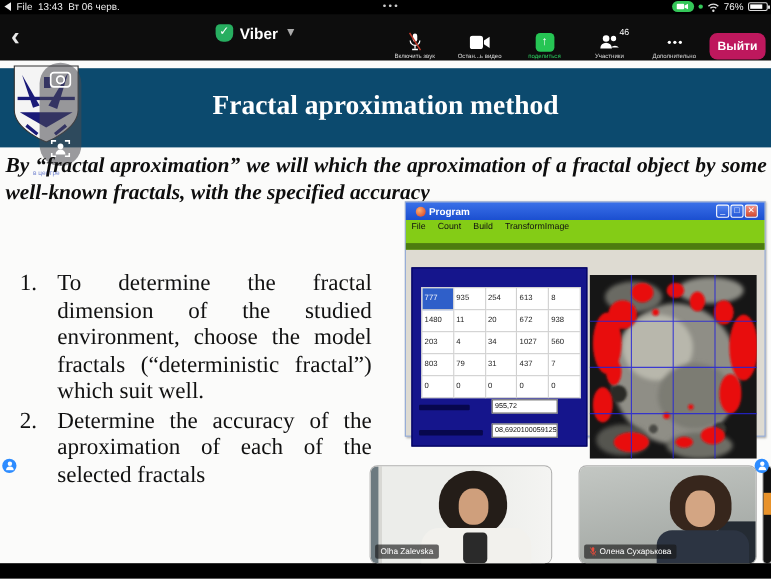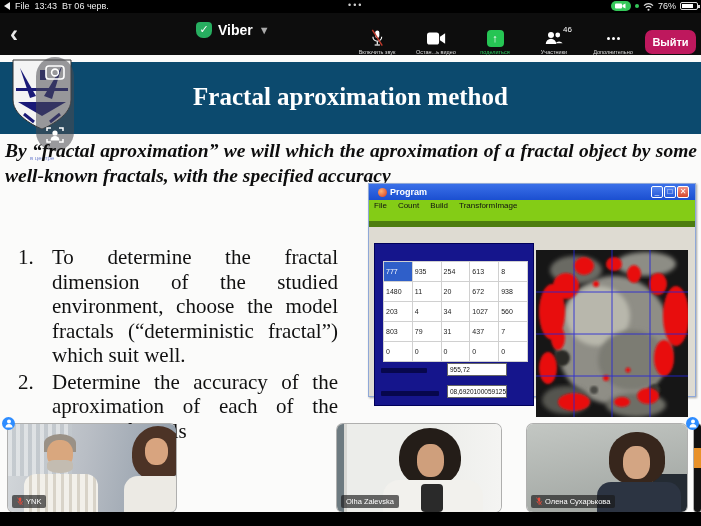--- a/index.html
+++ b/index.html
@@ -345,38 +345,20 @@
         <path d="M0.5 8.5 a3.5 3.5 0 0 1 7 0 Z" fill="#fff"></path>
       </svg>
   </div>
   <div class="badge-blue" style="left:686px; top:417px;">
     <svg width="8" height="9" viewBox="0 0 8 9">
         <circle cx="4" cy="2.6" r="2" fill="#fff"></circle>
         <path d="M0.5 8.5 a3.5 3.5 0 0 1 7 0 Z" fill="#fff"></path>
       </svg>
   </div>
 
-  <div class="tile t1">
-    <div class="blinds"></div>
-    <div class="hair" style="left:36px; top:10px; width:32px; height:18px; background:#9a9186; border-radius:50% 50% 0 0;"></div>
-    <div class="face" style="left:39px; top:16px; width:26px; height:28px; background:#d9a77e;"></div>
-    <div class="hair" style="left:39px; top:36px; width:26px; height:13px; background:#c3bcb1; border-radius:30% 30% 45% 45%;"></div>
-    <div class="bodyshape" style="left:16px; top:50px; width:74px; height:38px; background:repeating-linear-gradient(90deg,#f2f0ea 0 5px,#d8d3c8 5px 8px); border-radius:12px 12px 0 0;"></div>
-    <div class="hair" style="right:-8px; top:2px; width:52px; height:54px; background:#4c3326; border-radius:50% 50% 42% 42%;"></div>
-    <div class="face" style="right:8px; top:14px; width:23px; height:27px; background:#d8a47f;"></div>
-    <div class="bodyshape" style="right:-12px; top:52px; width:64px; height:36px; background:#eceae4; border-radius:14px 14px 0 0;"></div>
-    <div class="name-tag">
-      <svg class="mic-red" width="6" height="9" viewBox="0 0 12 18">
-          <rect x="4" y="1" width="4.5" height="8" rx="2" fill="#e74c3c"></rect>
-          <path d="M2 8 a4.5 4.5 0 0 0 9 0 M6.3 13 v3" stroke="#e74c3c" stroke-width="1.6" fill="none"></path>
-          <line x1="1" y1="1" x2="11" y2="16" stroke="#e74c3c" stroke-width="1.4"></line>
-        </svg>
-      <span>YNK</span>
-    </div>
-  </div>
 
 
   <div class="tile t3">
     <div class="winedge"></div>
     <div class="hair" style="left:62px; top:4px; width:62px; height:58px; background:#241d18; border-radius:50% 50% 44% 44%;"></div>
     <div class="face" style="left:80px; top:20px; width:27px; height:33px; background:#cf9f7c;"></div>
     <div class="bodyshape" style="left:46px; top:56px; width:100px; height:32px; background:#f2f1ed; border-radius:16px 16px 0 0;"></div>
     <div class="bodyshape" style="left:84px; top:60px; width:22px; height:28px; background:#2a2a2a; border-radius:4px;"></div>
     <div class="name-tag">
       <span>Olha Zalevska</span>

